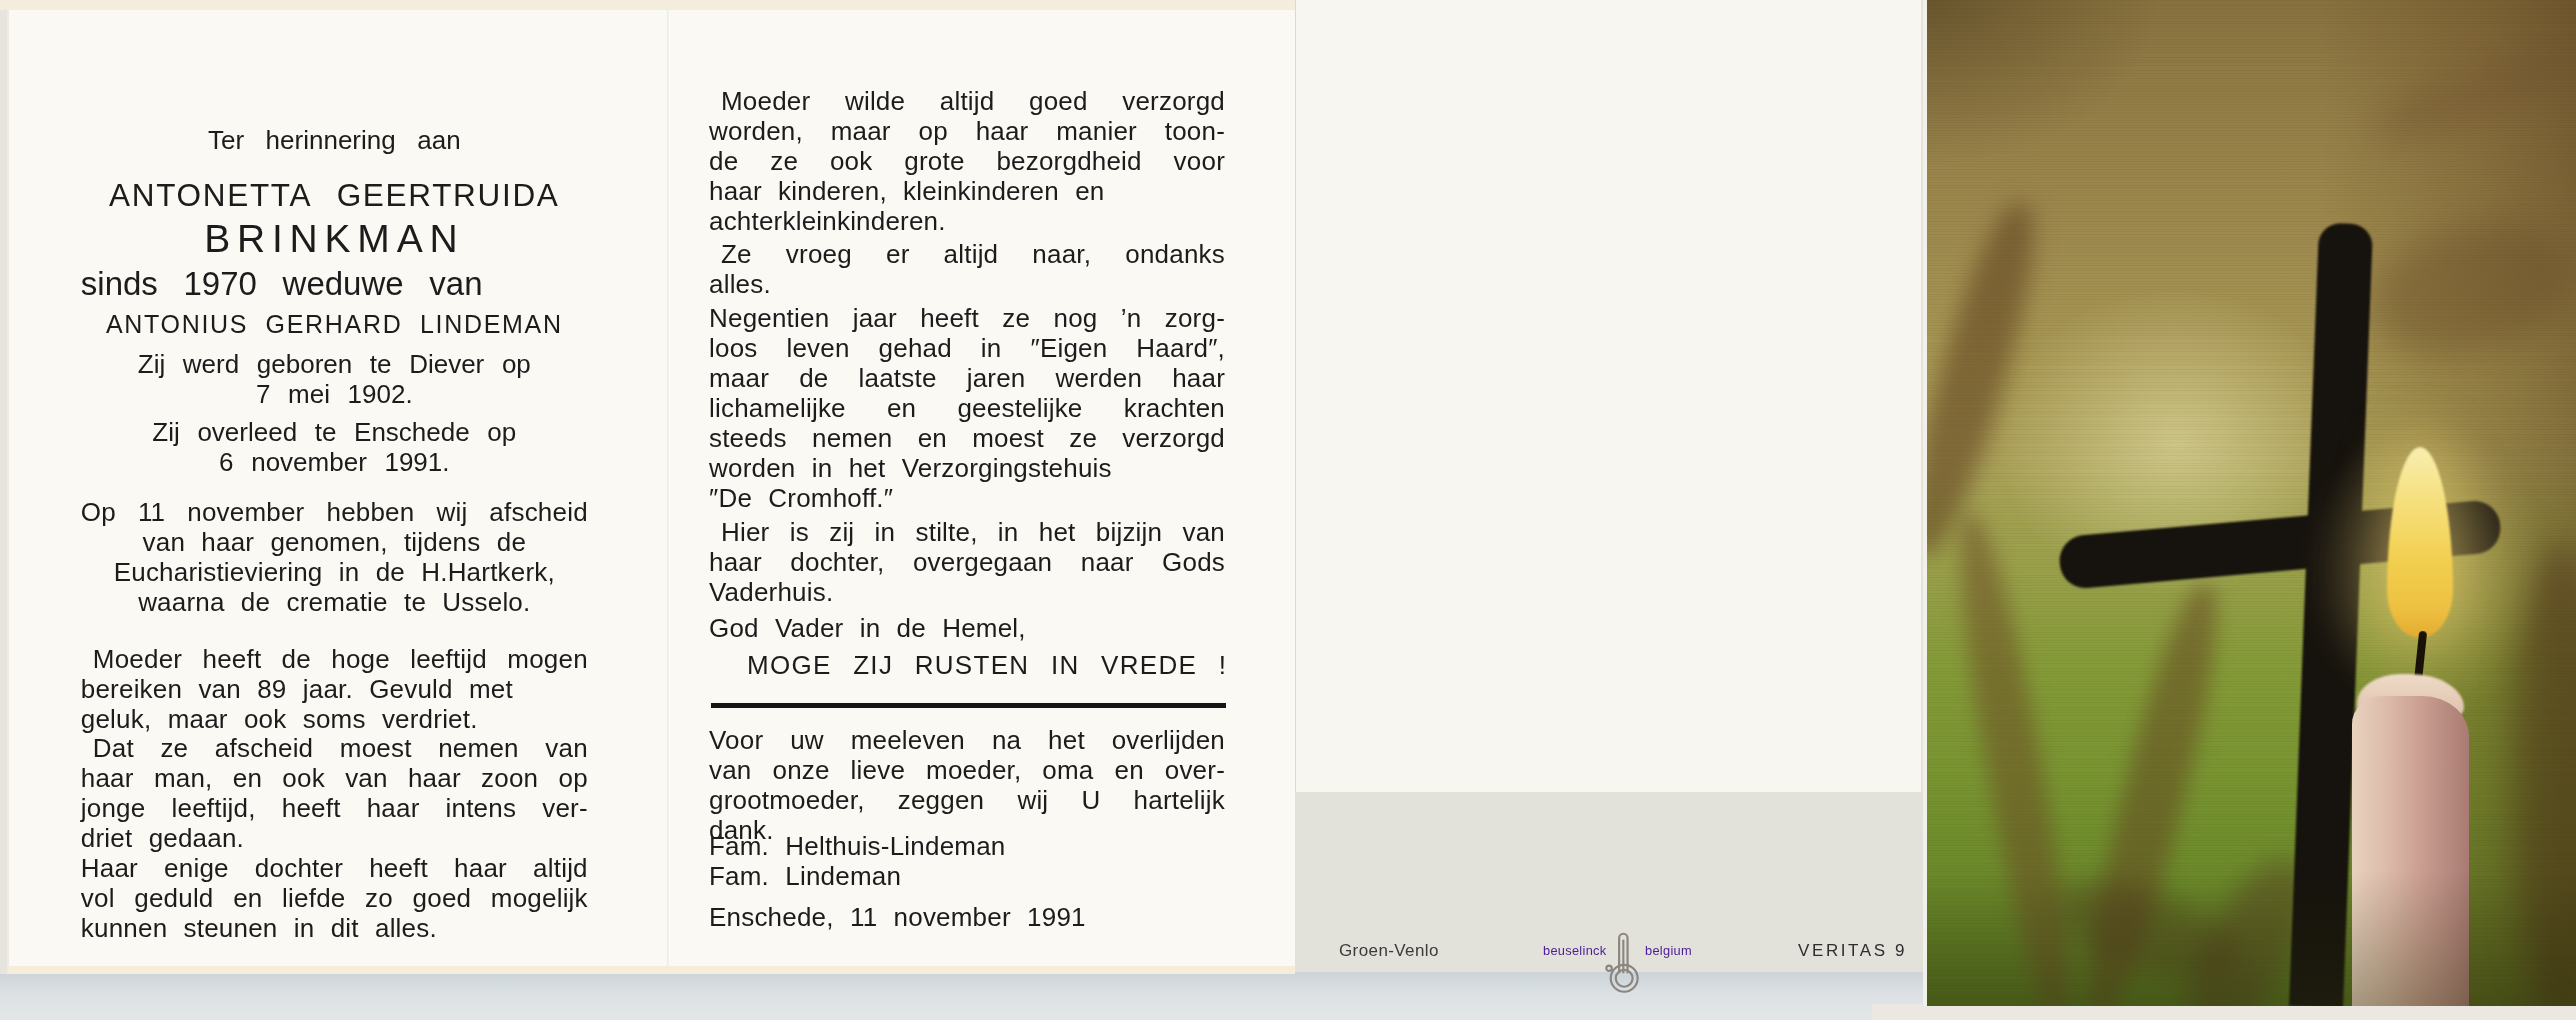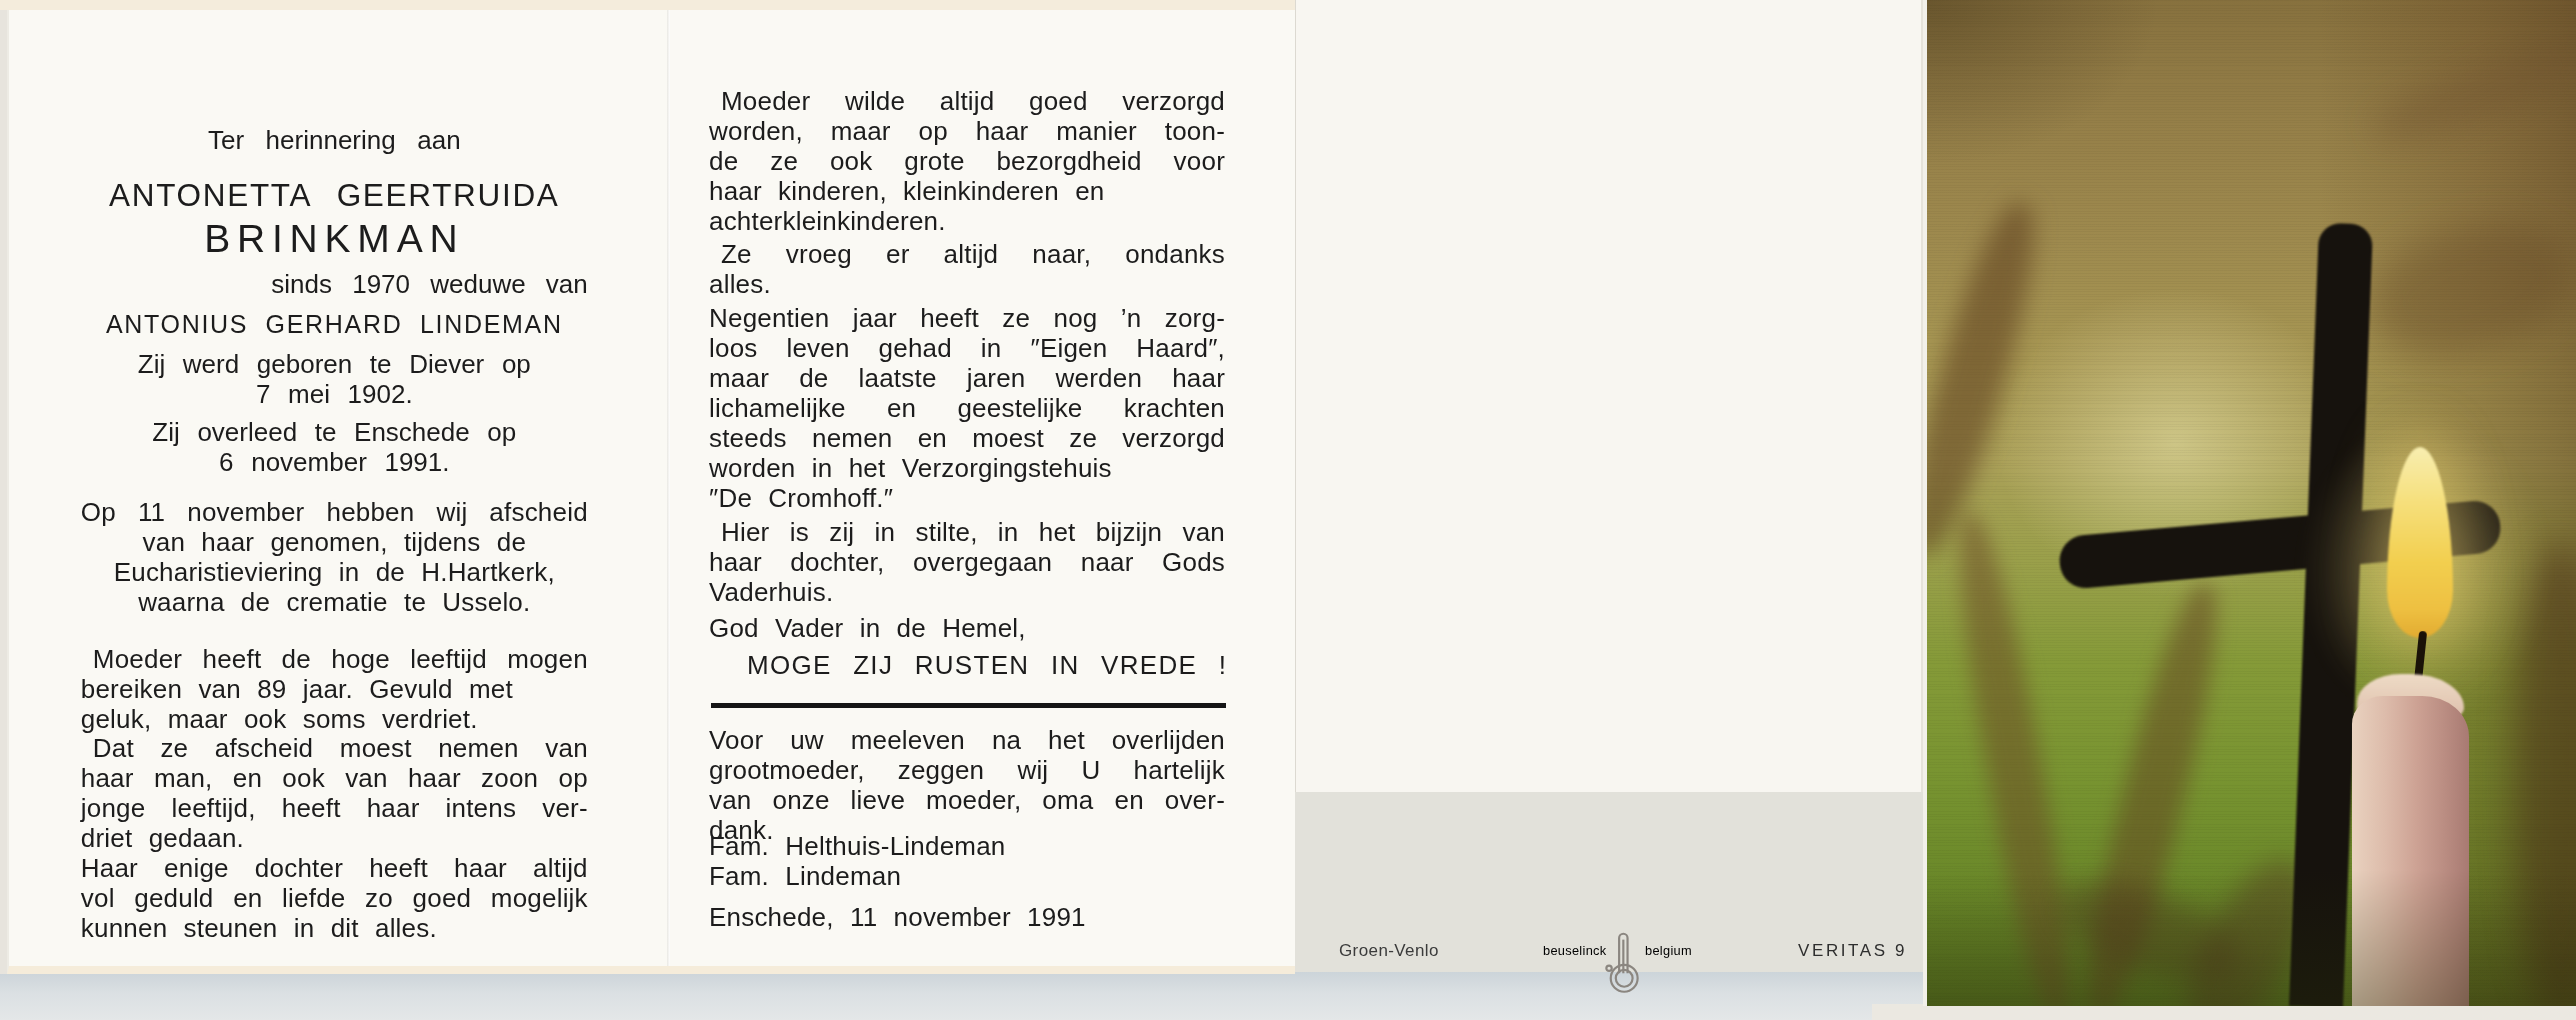--- a/index.html
+++ b/index.html
@@ -43,33 +43,33 @@
 
   .bl   { font-size:26px; line-height:30px; letter-spacing:0.2px; word-spacing:0.34em; }
   .jl   { text-align:justify; text-align-last:justify; }
   .ctr  { text-align:center; }
   .ind  { text-indent:12px; }
 
   .h-intro { font-size:26px; line-height:30px; word-spacing:0.55em; text-align:center; }
   .h-name  { text-align:center; line-height:43px; }
   .h-name .l1 { font-size:31.5px; letter-spacing:1.7px;  word-spacing:0.5em; }
   .h-name .l2 { font-size:39px; letter-spacing:6.8px;  word-spacing:0.5em; }
-  .h-sub   { font-size:26px; line-height:30px; word-spacing:0.5em; text-align:right; }
+  .h-sub   { font-size:33px; line-height:30px; word-spacing:0.5em; text-align:left; }
   .h-caps  { font-size:25px; line-height:34px; letter-spacing:1.7px; word-spacing:0.35em; text-align:center; }
   .h-date  { font-size:26px; line-height:30px; word-spacing:0.4em; text-align:center; }
 
   .line-rest { font-size:26px; line-height:31px; letter-spacing:1.3px; word-spacing:0.5em; padding-left:38px; }
   .divider { left:39px; width:515px; height:5.1px; background:#151515; }
 
   
   .credit { color:#3b3b3b; }
   .groen   { left:43px;  top:941px; font-size:17px; letter-spacing:0.4px; }
   .veritas { left:502px; top:941px; font-size:17px; letter-spacing:2.6px; color:#2e2e2e; }
   .logo-cluster { left:247px; top:926px; width:187px; height:77px; }
-  .logo-word { position:absolute; top:17px; font-size:12.8px; color:#000000; letter-spacing:0.3px; }
+  .logo-word { position:absolute; top:17px; font-size:12.8px; color:#4c1d95; letter-spacing:0.3px; }
   .lw-left  { left:0; }
   .lw-right { left:102px; }
   .logo-svg { position:absolute; left:61px; top:0; }
 
   
   .photo {
     left:1923px; top:0; width:653px; height:1006px;
     border-left:4.3px solid #f2f0ea; box-sizing:content-box; overflow:hidden;
   }
   .ph { position:absolute; inset:0; overflow:hidden; }
@@ -194,22 +194,22 @@
     <div class="tx2" style="top:507px">
       <div class="bl jl ind">Hier is zij in stilte, in het bijzijn van</div>
       <div class="bl jl">haar dochter, overgegaan naar Gods</div>
       <div class="bl">Vaderhuis.</div>
     </div>
     <div class="tx2 bl" style="top:603px">God Vader in de Hemel,</div>
     <div class="tx2 line-rest" style="top:640px">MOGE ZIJ RUSTEN IN VREDE !</div>
     <div class="abs divider" style="top:693px"></div>
     <div class="tx2" style="top:715px">
       <div class="bl jl">Voor uw meeleven na het overlijden</div>
+      <div class="bl jl">van onze lieve moeder, oma en over-</div>
       <div class="bl jl">grootmoeder, zeggen wij U hartelijk</div>
-      <div class="bl jl">van onze lieve moeder, oma en over-</div>
       <div class="bl">dank.</div>
     </div>
     <div class="tx2 bl" style="top:821px">Fam. Helthuis-Lindeman</div>
     <div class="tx2 bl" style="top:851px">Fam. Lindeman</div>
     <div class="tx2 bl" style="top:892px">Enschede, 11 november 1991</div>
   </div>
 
   <div class="abs card-back">
     <div class="abs credit groen">Groen-Venlo</div>
     <div class="abs logo-cluster">

